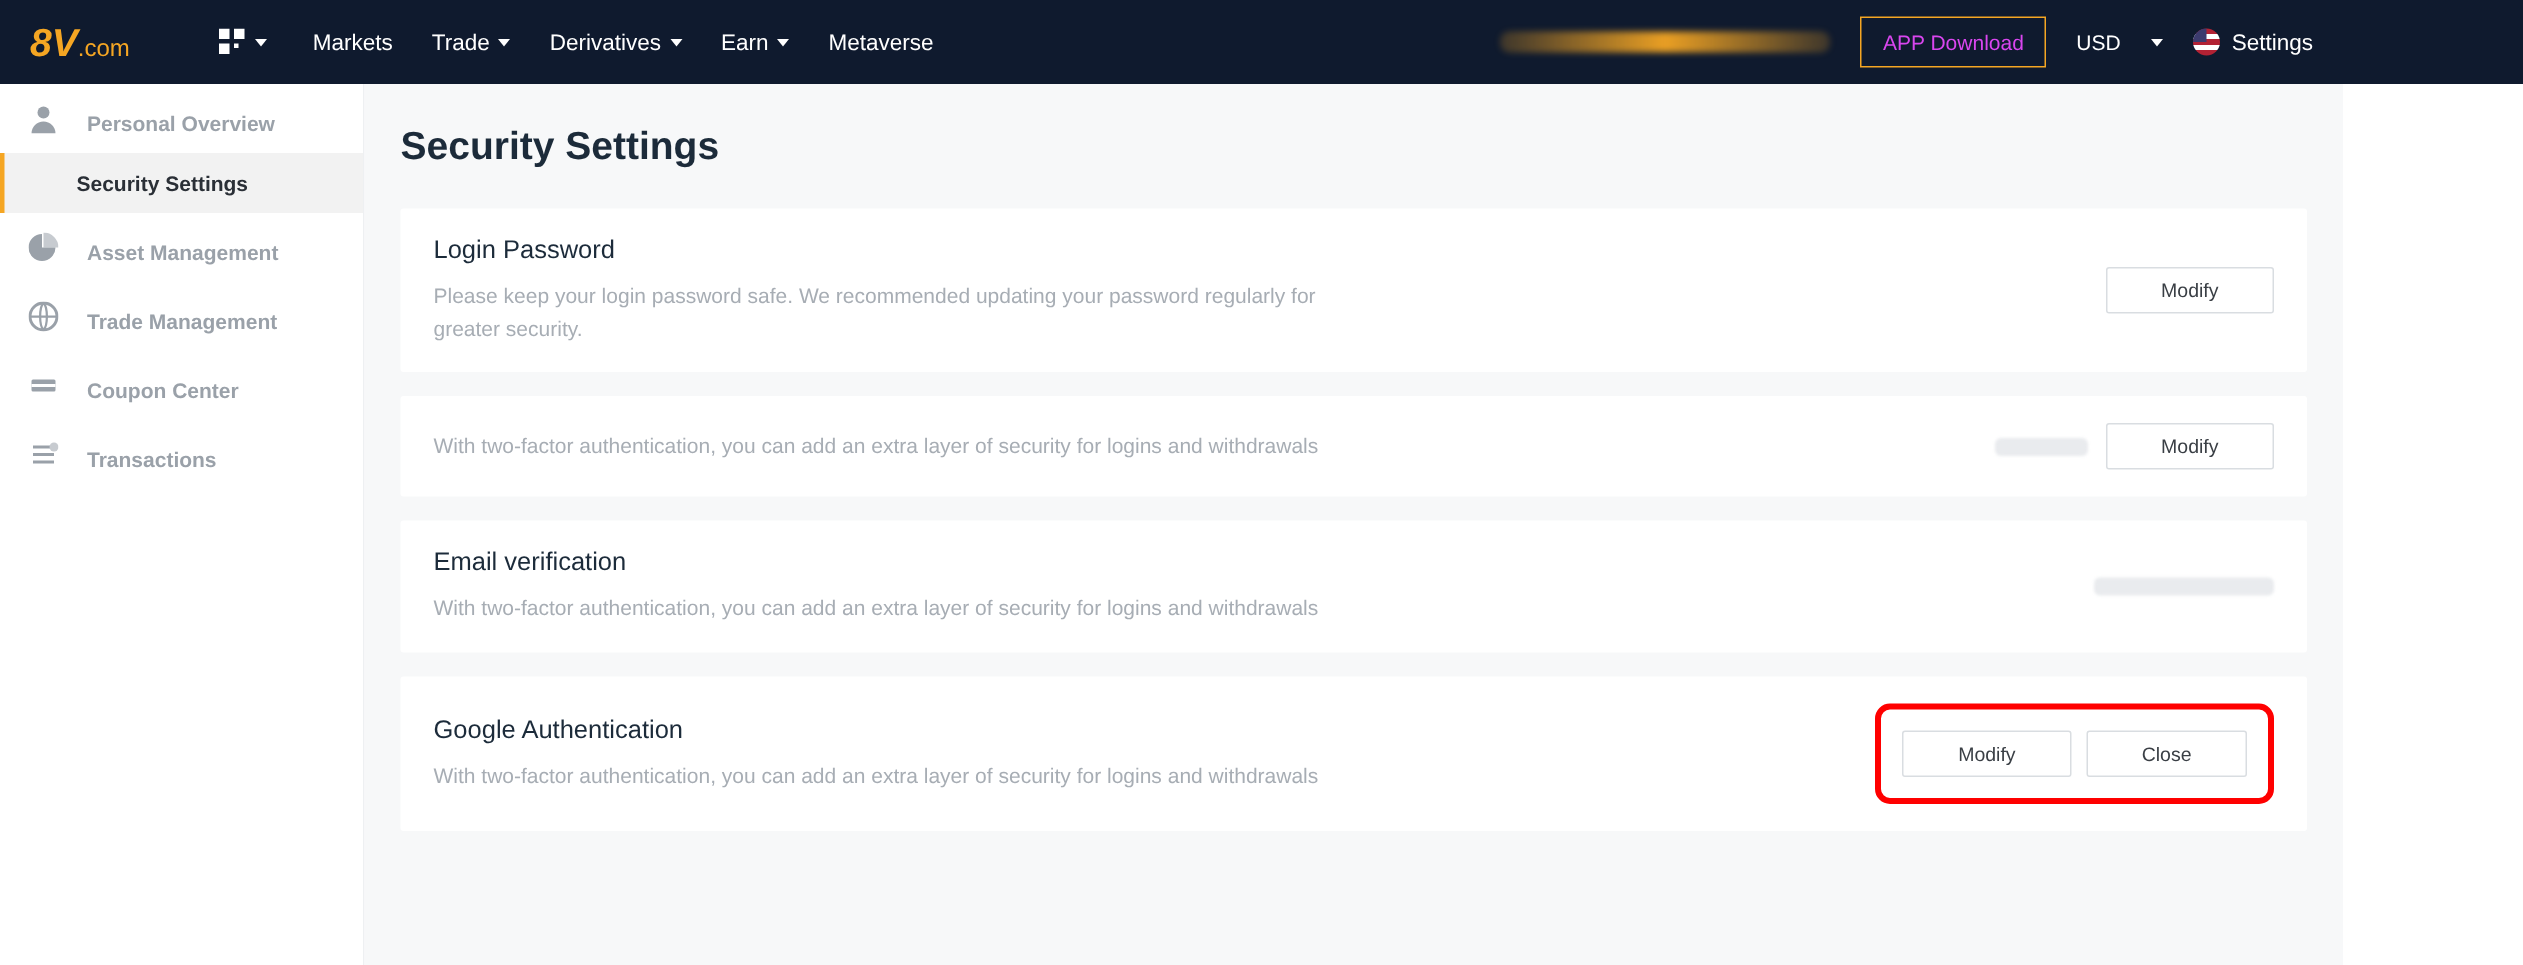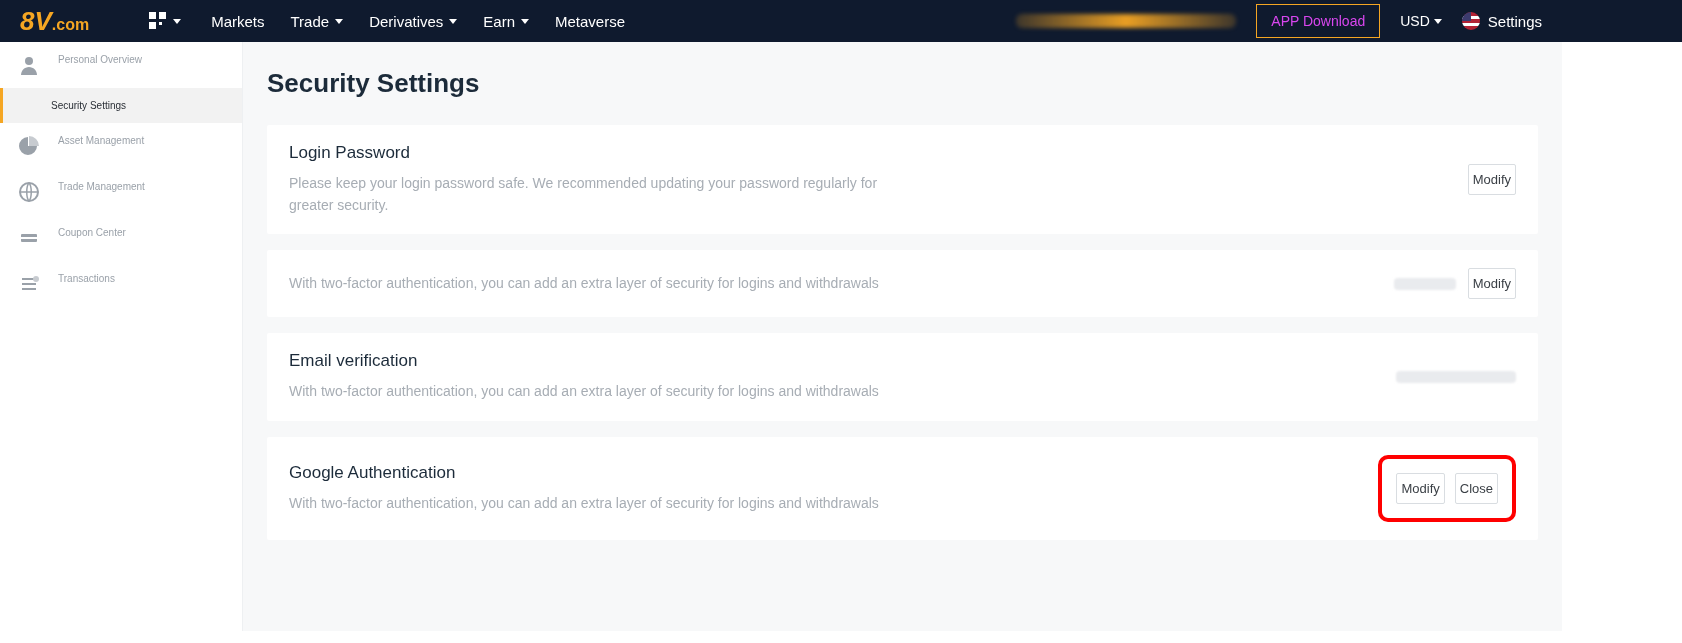--- a/index.html
+++ b/index.html
@@ -1,54 +1,54 @@
 <!DOCTYPE html>
 <html><head>
 <meta charset="utf-8">
 <style>
   * { box-sizing: border-box; margin: 0; padding: 0; }
   body { font-family: Arial, Helvetica, sans-serif; background: #fff; color: #1c2b3a; width: 1682px; }
   
   
-  .header { background: #0f1a2e; height: 42px; display: flex; align-items: center; padding: 0 20px; }
+  .header { background: #0f1a2e; height: 56px; display: flex; align-items: center; padding: 0 20px; }
   .logo { display: flex; align-items: baseline; font-weight: bold; margin-right: 60px; }
   .logo-8v { color: #f5a623; font-size: 26px; font-style: italic; font-weight: 800; }
-  .logo-com { color: #f5a623; font-size: 16px; font-weight: 700; }
+  .logo-com { color: #f5a623; font-size: 16px; font-weight: 400; }
   .grid-icon { display: inline-flex; align-items: center; gap: 6px; margin-right: 30px; cursor: pointer; }
   .grid-icon svg { fill: #fff; }
   .grid-icon .caret { width: 0; height: 0; border-left: 4px solid transparent; border-right: 4px solid transparent; border-top: 5px solid #fff; }
   .nav { display: flex; align-items: center; gap: 26px; }
   .nav-item { color: #fff; font-size: 15px; cursor: pointer; display: flex; align-items: center; gap: 6px; }
   .nav-item .caret { width: 0; height: 0; border-left: 4px solid transparent; border-right: 4px solid transparent; border-top: 5px solid #fff; }
   .header-right { margin-left: auto; display: flex; align-items: center; gap: 20px; }
   .user-smudge { width: 220px; height: 14px; background: linear-gradient(90deg, rgba(245,166,35,0.2), rgba(245,166,35,0.95), rgba(245,166,35,0.2)); border-radius: 6px; filter: blur(2px); }
   .app-download { border: 1px solid #f5a623; color: #d946ef; padding: 8px 14px; font-size: 14px; cursor: pointer; background: transparent; }
-  .currency { color: #fff; font-size: 14px; display: flex; align-items: center; gap: 4px; cursor: pointer; }
+  .currency { color: #fff; font-size: 14px; display: flex; align-items: center; gap: 20px; cursor: pointer; }
   .currency .caret { width: 0; height: 0; border-left: 4px solid transparent; border-right: 4px solid transparent; border-top: 5px solid #fff; }
   .lang { display: flex; align-items: center; gap: 8px; color: #fff; font-size: 15px; cursor: pointer; }
   .flag { width: 18px; height: 18px; border-radius: 50%; background: linear-gradient(to bottom, #b22234 0 20%, #fff 20% 40%, #b22234 40% 60%, #fff 60% 80%, #b22234 80% 100%); position: relative; overflow: hidden; }
   .flag::before { content:""; position:absolute; top:0; left:0; width:9px; height:9px; background:#3c3b6e; }
 
   
   .container { display: flex; }
   .sidebar { width: 243px; background: #fff; border-right: 1px solid #eef0f2; min-height: 589px; }
-  .side-item { display: flex; align-items: flex-start; gap: 18px; padding: 12px 18px; color: #9aa1a9; font-size: 10px; cursor: pointer; }
+  .side-item { display: flex; align-items: flex-end; gap: 18px; padding: 12px 18px; color: #9aa1a9; font-size: 14px; cursor: pointer; font-weight: bold; }
   .side-item.active { background: #f2f2f2; color: #2a2f36; border-left: 3px solid #f5a623; padding-left: 48px; }
   .side-item .icon { width: 22px; height: 22px; display: flex; align-items: center; justify-content: center; }
   .side-item svg { fill: #9aa1a9; }
 
   .main { flex: 1; background: #f7f8f9; padding: 20px 24px; }
   .page-title { font-size: 26px; color: #1c2b3a; font-weight: 600; margin: 6px 0 26px 0; }
 
   .card { background: #fff; border-radius: 2px; padding: 18px 22px; margin-bottom: 16px; display: flex; align-items: center; justify-content: space-between; }
   .card-left { max-width: 620px; }
   .card-title { font-size: 17px; color: #1c2b3a; font-weight: 400; margin-bottom: 10px; }
   .card-desc { font-size: 14px; color: #a7adb4; line-height: 1.55; }
   .card-right { display: flex; align-items: center; gap: 12px; }
-  .btn { background: #fff; border: 1px solid #d9dde1; color: #3a3f45; font-size: 13px; padding: 7px 4px; cursor: pointer; border-radius: 2px; }
+  .btn { background: #fff; border: 1px solid #d9dde1; color: #3a3f45; font-size: 13px; padding: 7px 36px; cursor: pointer; border-radius: 2px; }
   .value-smudge { width: 62px; height: 12px; background: #e9ebee; border-radius: 4px; filter: blur(1px); }
   .value-smudge.long { width: 120px; }
 
   .highlight-box { border: 4px solid #ff0000; border-radius: 10px; padding: 14px 14px; display: flex; align-items: center; gap: 10px; }
 
   .right-pad { width: 120px; }
 </style>
 </head>
 <body>
 

